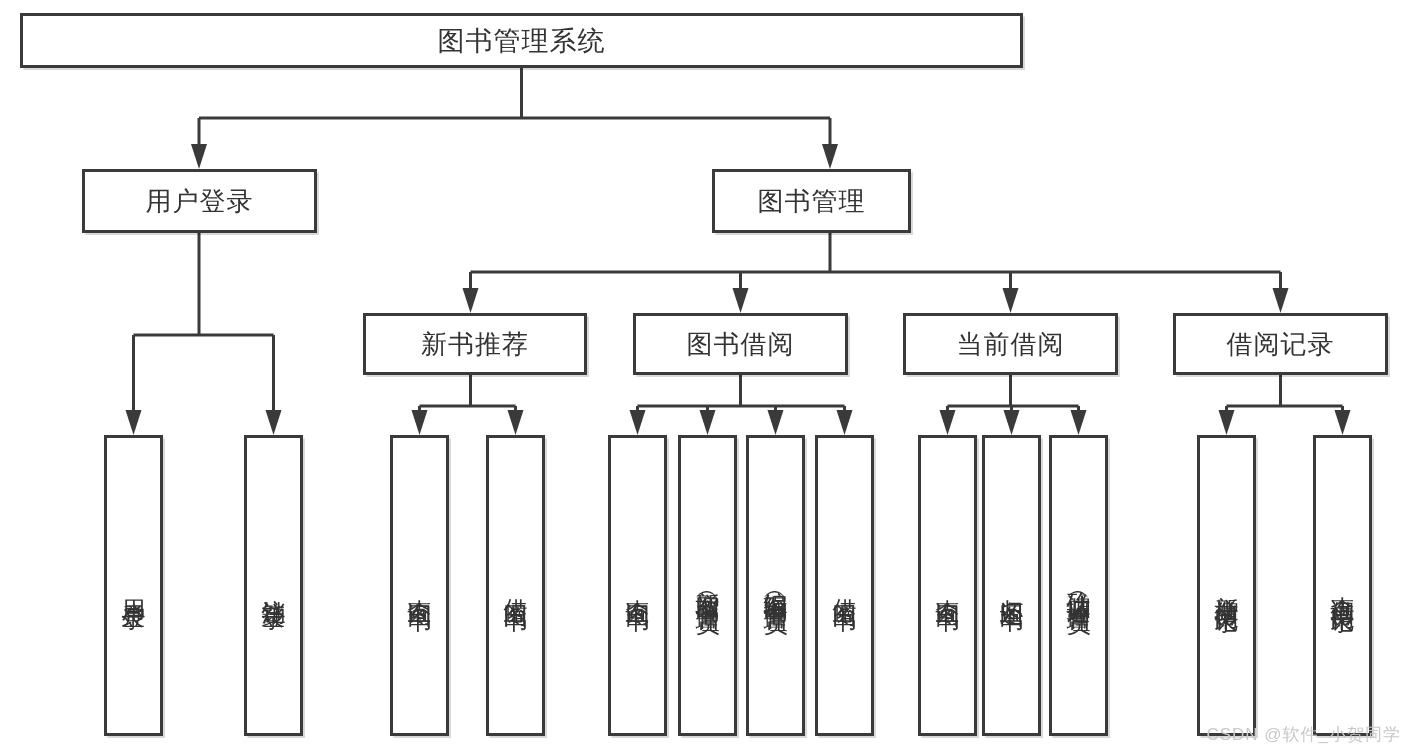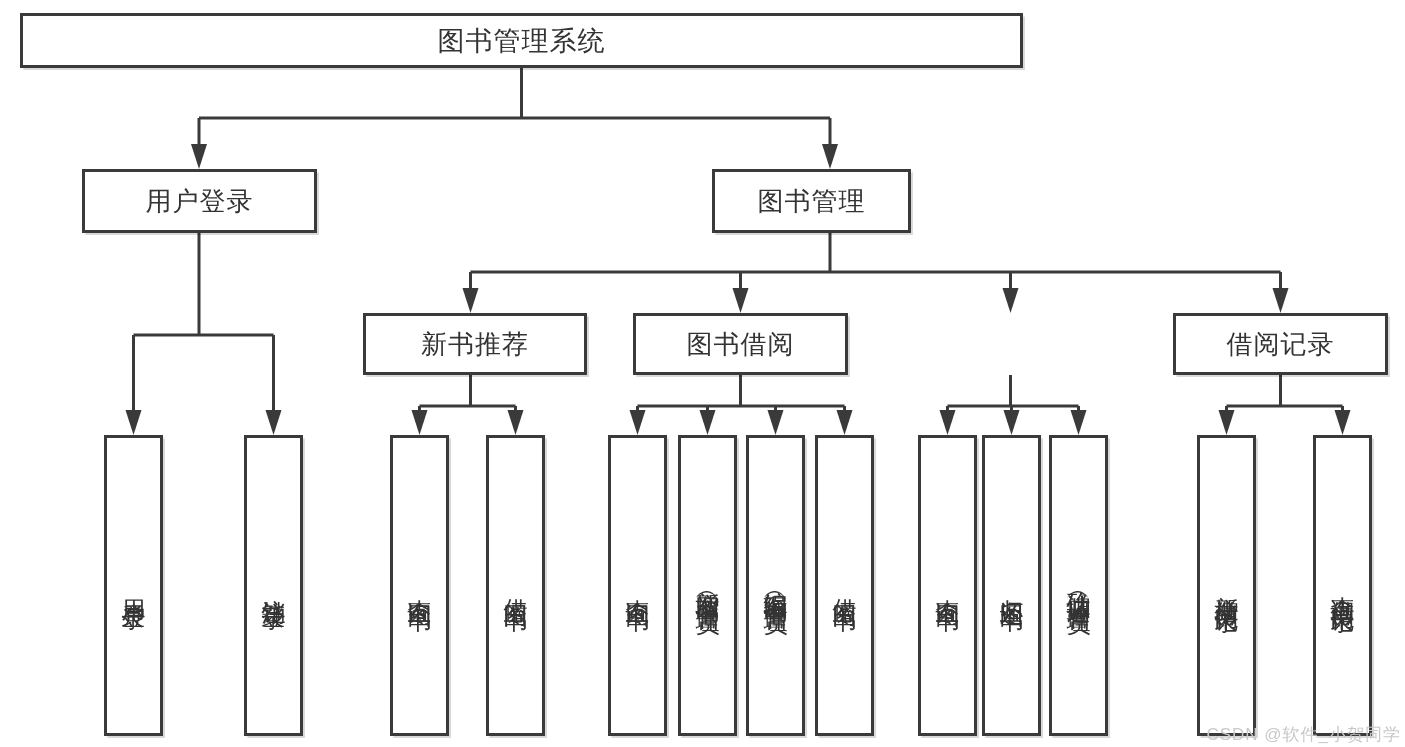--- a/index.html
+++ b/index.html
@@ -114,20 +114,23 @@
   <div class="node h-node" style="left:712px; top:169px; width:199px; height:64px;">
     <span>图书管理</span>
   </div>
 
   <div class="node h-node" style="left:363px; top:313px; width:224px; height:62px;">
     <span>新书推荐</span>
   </div>
   <div class="node h-node" style="left:633px; top:313px; width:215px; height:62px;">
     <span>图书借阅</span>
   </div>
+  <div class="node h-node" style="left:903px; top:313px; width:215px; height:62px;">
+    <span>当前借阅</span>
+  </div>
   <div class="node h-node" style="left:1173px; top:313px; width:215px; height:62px;">
     <span>借阅记录</span>
   </div>
 
   <div class="node leaf" style="left:104px;">
     <span class="v-text">用户登录</span>
   </div>
   <div class="node leaf" style="left:244px;">
     <span class="v-text">注销登录</span>
   </div>

